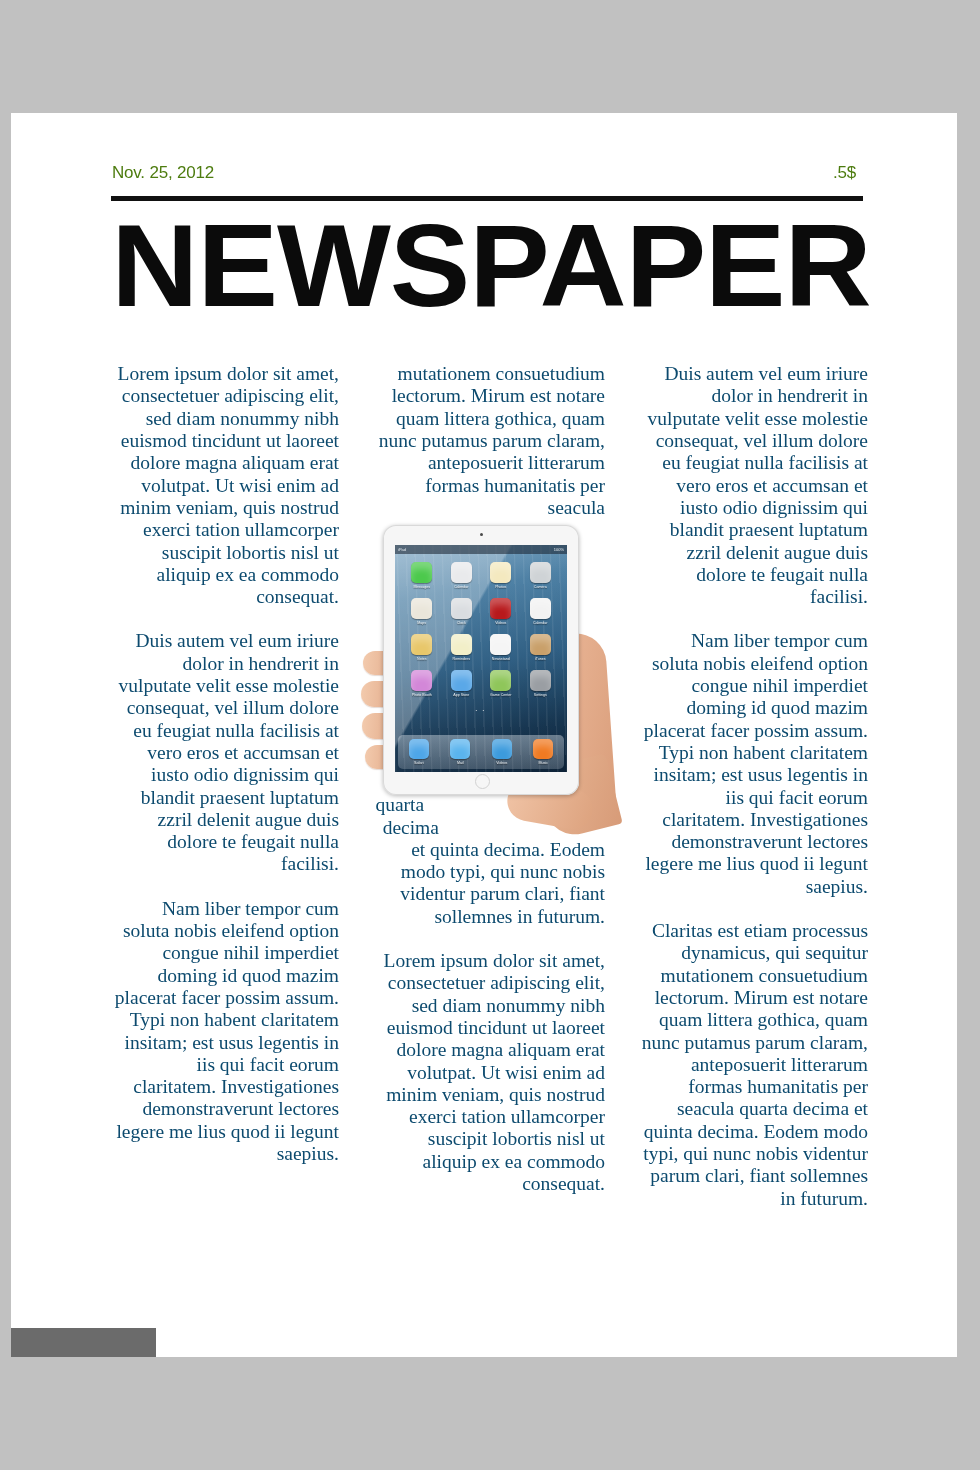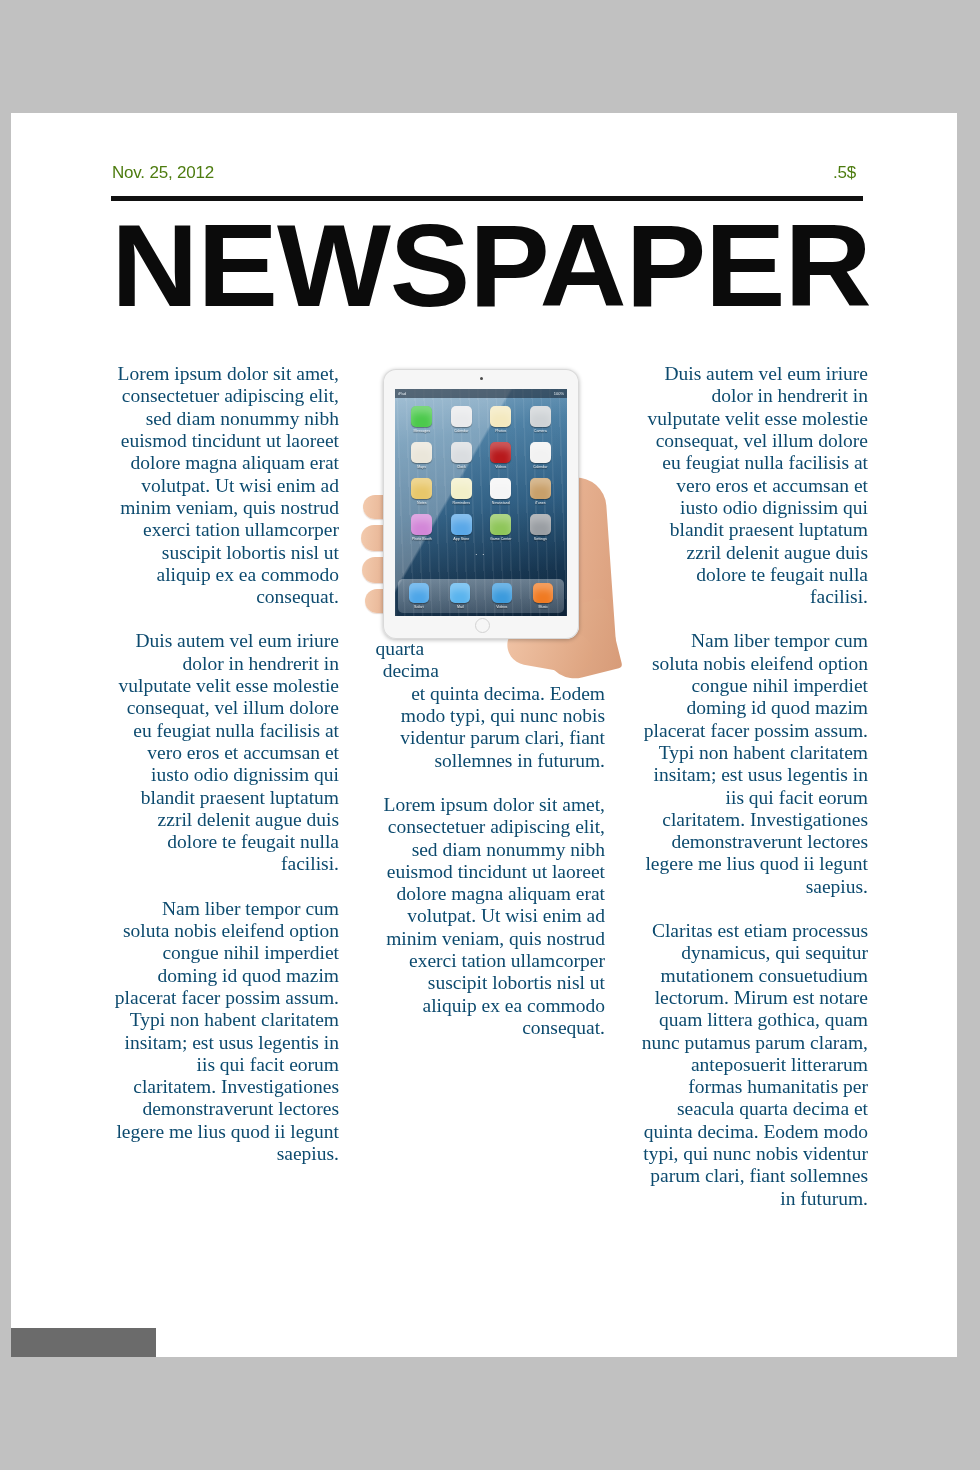--- a/index.html
+++ b/index.html
@@ -299,20 +299,21 @@
 
       <div id="columns">
 
         <div class="column">
           <p>Lorem ipsum dolor sit amet, consectetuer adipiscing elit, sed diam nonummy nibh euismod tincidunt ut laoreet dolore magna aliquam erat volutpat. Ut wisi enim ad minim veniam, quis nostrud exerci tation ullamcorper suscipit lobortis nisl ut aliquip ex ea commodo consequat.</p>
           <p>Duis autem vel eum iriure dolor in hendrerit in vulputate velit esse molestie consequat, vel illum dolore eu feugiat nulla facilisis at vero eros et accumsan et iusto odio dignissim qui blandit praesent luptatum zzril delenit augue duis dolore te feugait nulla facilisi.</p>
           <p>Nam liber tempor cum soluta nobis eleifend option congue nihil imperdiet doming id quod mazim placerat facer possim assum. Typi non habent claritatem insitam; est usus legentis in iis qui facit eorum claritatem. Investigationes demonstraverunt lectores legere me lius quod ii legunt saepius.</p>
         </div>
 
         <div class="column column2-wrapped">
+          <p class="wrap-head">mutationem consuetudium lectorum. Mirum est notare quam littera gothica, quam nunc putamus parum claram, anteposuerit litterarum formas humanitatis per seacula</p>
 
           <div class="figure">
             <div class="ipad-figure">
 
               <div class="hand">
                 <div class="palm"></div>
                 <div class="wrist"></div>
                 <div class="finger f1"></div>
                 <div class="finger f2"></div>
                 <div class="finger f3"></div>

